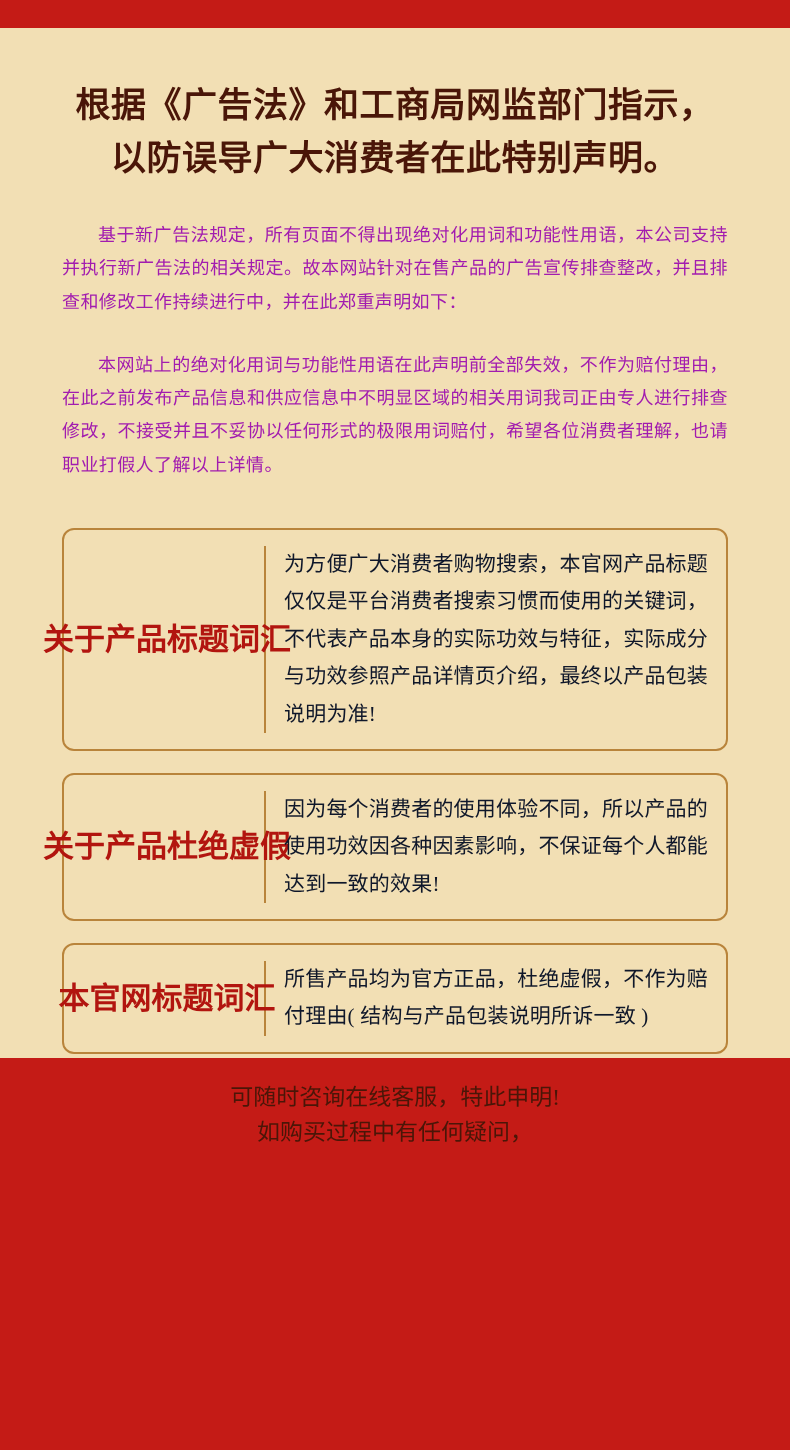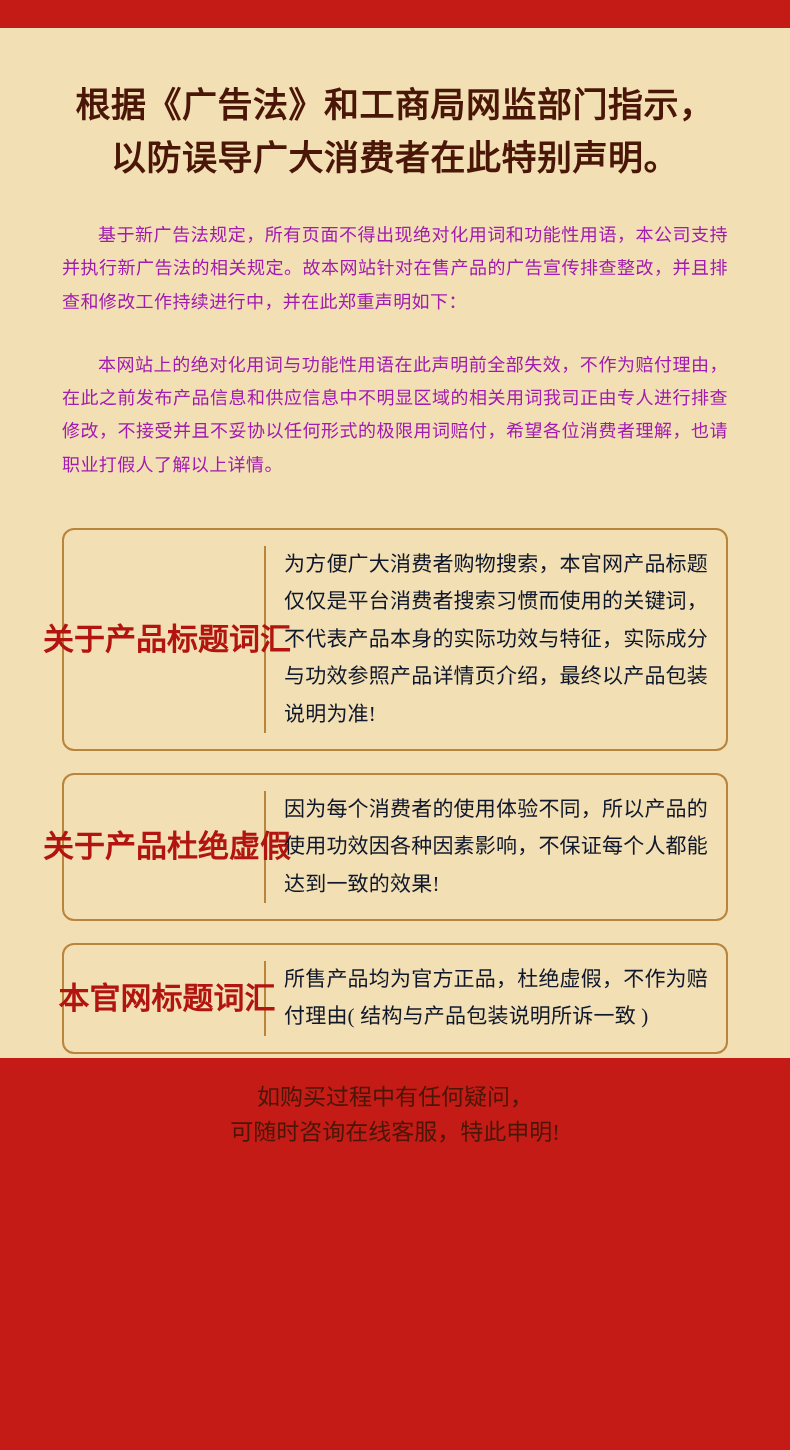--- a/index.html
+++ b/index.html
@@ -165,21 +165,21 @@
           <span>标题词汇</span>
         </div>
         <div class="card-body">
           <p>所售产品均为官方正品，杜绝虚假，不作为赔付理由( 结构与产品包装说明所诉一致 )</p>
         </div>
       </div>
 
     </div>
 
     <div class="footer-note">
+      <span>可随时咨询在线客服，特此申明!</span>
       <span>如购买过程中有任何疑问，</span>
-      <span>可随时咨询在线客服，特此申明!</span>
     </div>
 
   </div>
 
   <div class="band-bottom"></div>
 
 </div>
 
 </body></html>

